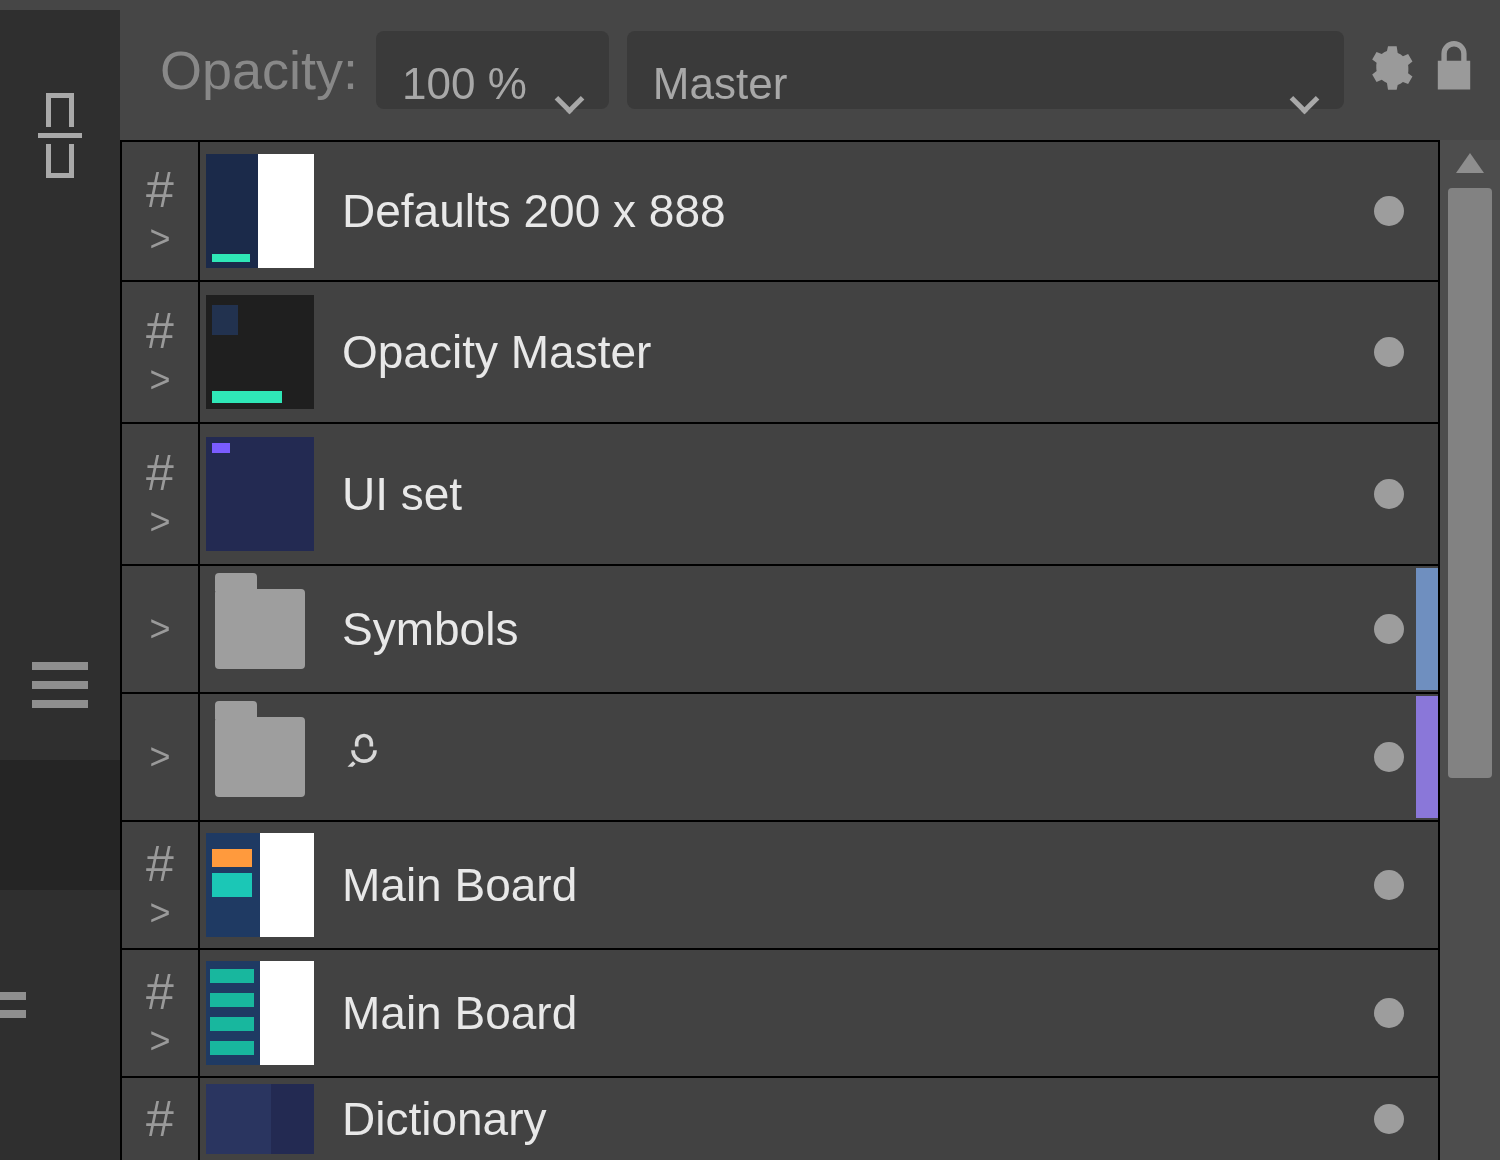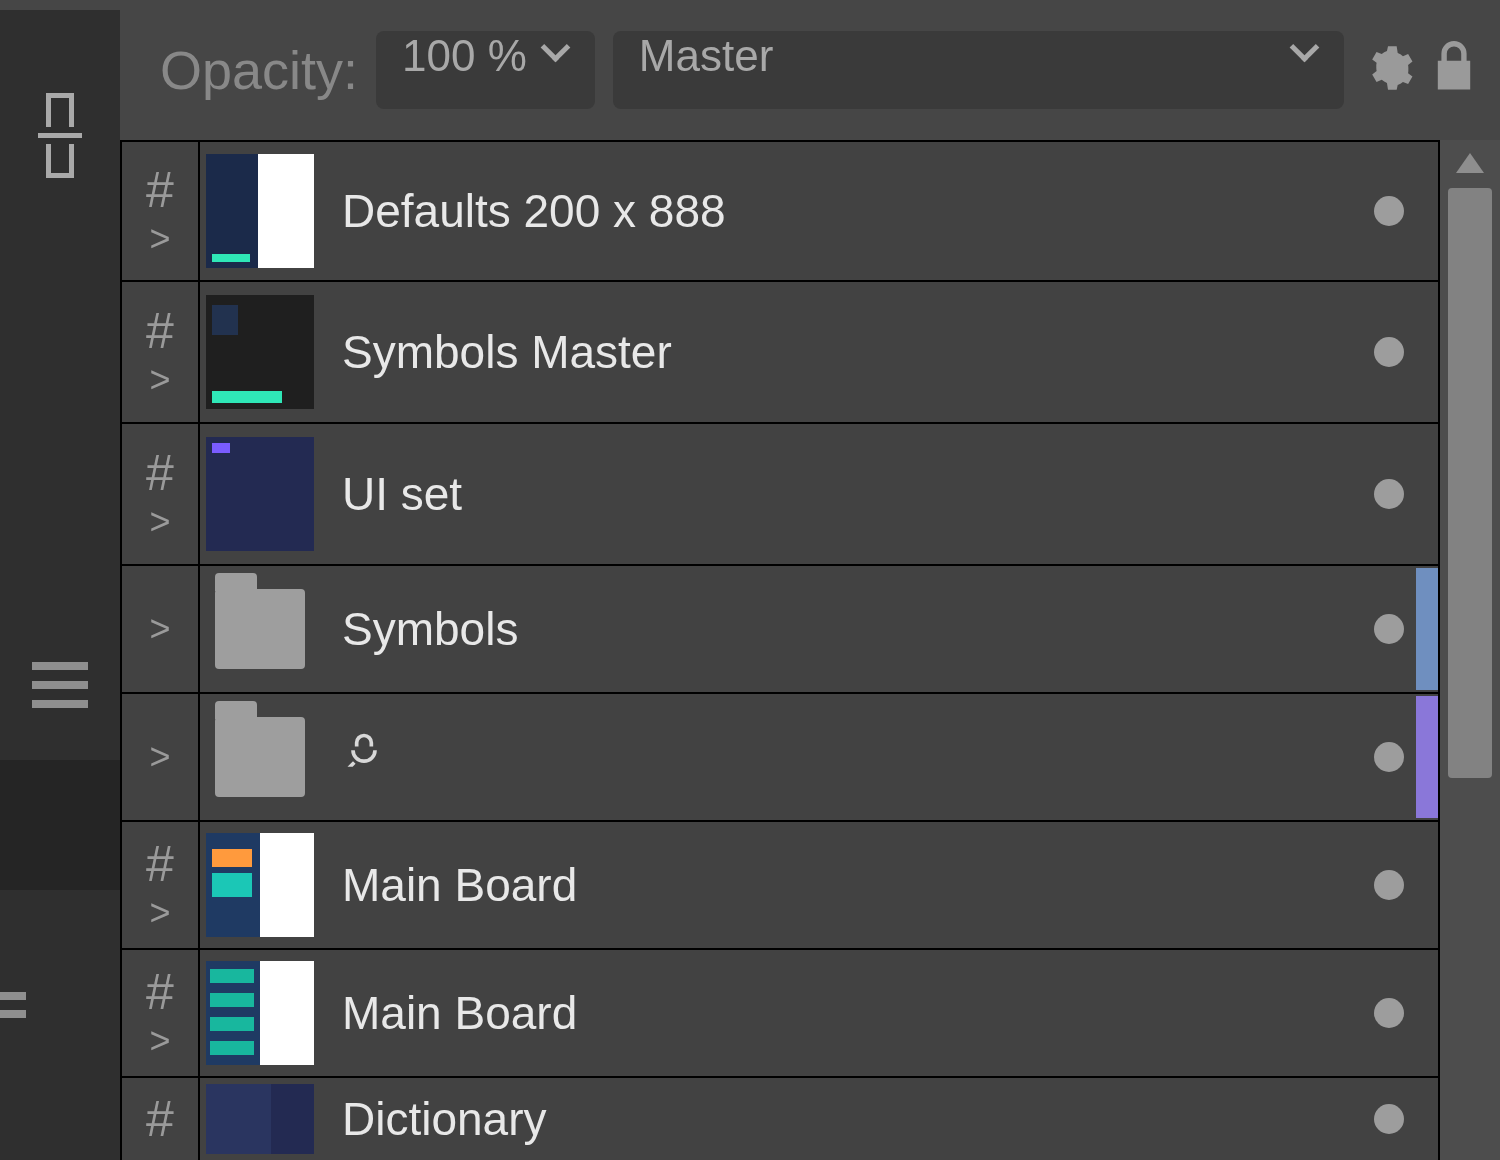--- a/index.html
+++ b/index.html
@@ -34,21 +34,21 @@
 
 .gutter-stub { margin-top:90px; height:60px; display:flex; align-items:center; justify-content:flex-start; padding-left:0; }
 .stub-ham span{ width:26px; height:8px; background:#8f8f8f; display:block; margin-bottom:10px;}
 
 
 .main-panel { position:absolute; left:120px; top:10px; width:1380px; height:1150px; background:#464646; }
 
 
 .toolbar { height:120px; display:flex; align-items:center; padding:0 24px 0 40px; gap:18px; }
 .toolbar .lbl-opacity { font-size:54px; color:#888; }
-.pillbox { height:78px; background:#3a3a3a; border-radius:8px; display:flex; align-items:flex-start; padding:0 26px; gap:16px; }
+.pillbox { height:78px; background:#3a3a3a; border-radius:8px; display:flex; align-items:flex-end; padding:0 26px; gap:30px; }
 .pillbox .val { font-size:44px; color:#a8a8a8; }
 .chev-down { width:26px; height:26px; position:relative; }
 .chev-down:before{ content:""; position:absolute; left:2px; top:6px; width:16px; height:16px; border-right:5px solid #a8a8a8; border-bottom:5px solid #a8a8a8; transform:rotate(45deg); }
 .blend-box { flex:1; justify-content:space-between; }
 
 .gear-icon svg { width:52px; height:52px; }
 .lock-icon svg { width:44px; height:54px; }
 
 
 .layers { position:absolute; left:0; top:130px; right:60px; bottom:0; background:#424242; overflow:hidden; }
@@ -182,21 +182,21 @@
     </div>
 
     <div class="row artboard">
       <div class="cell-hash">
         <span class="hash-glyph">#</span>
         <span class="chev-right">&gt;</span>
       </div>
       <div class="cell-thumb">
           <div class="thumb th-symbols"></div>
         </div>
-      <div class="cell-name">Symbols Master</div>
+      <div class="cell-name">Opacity Master</div>
       <div class="cell-dot">
           <div class="dot"></div>
         </div>
     </div>
 
     <div class="row artboard">
       <div class="cell-hash">
         <span class="hash-glyph">#</span>
         <span class="chev-right">&gt;</span>
       </div>

